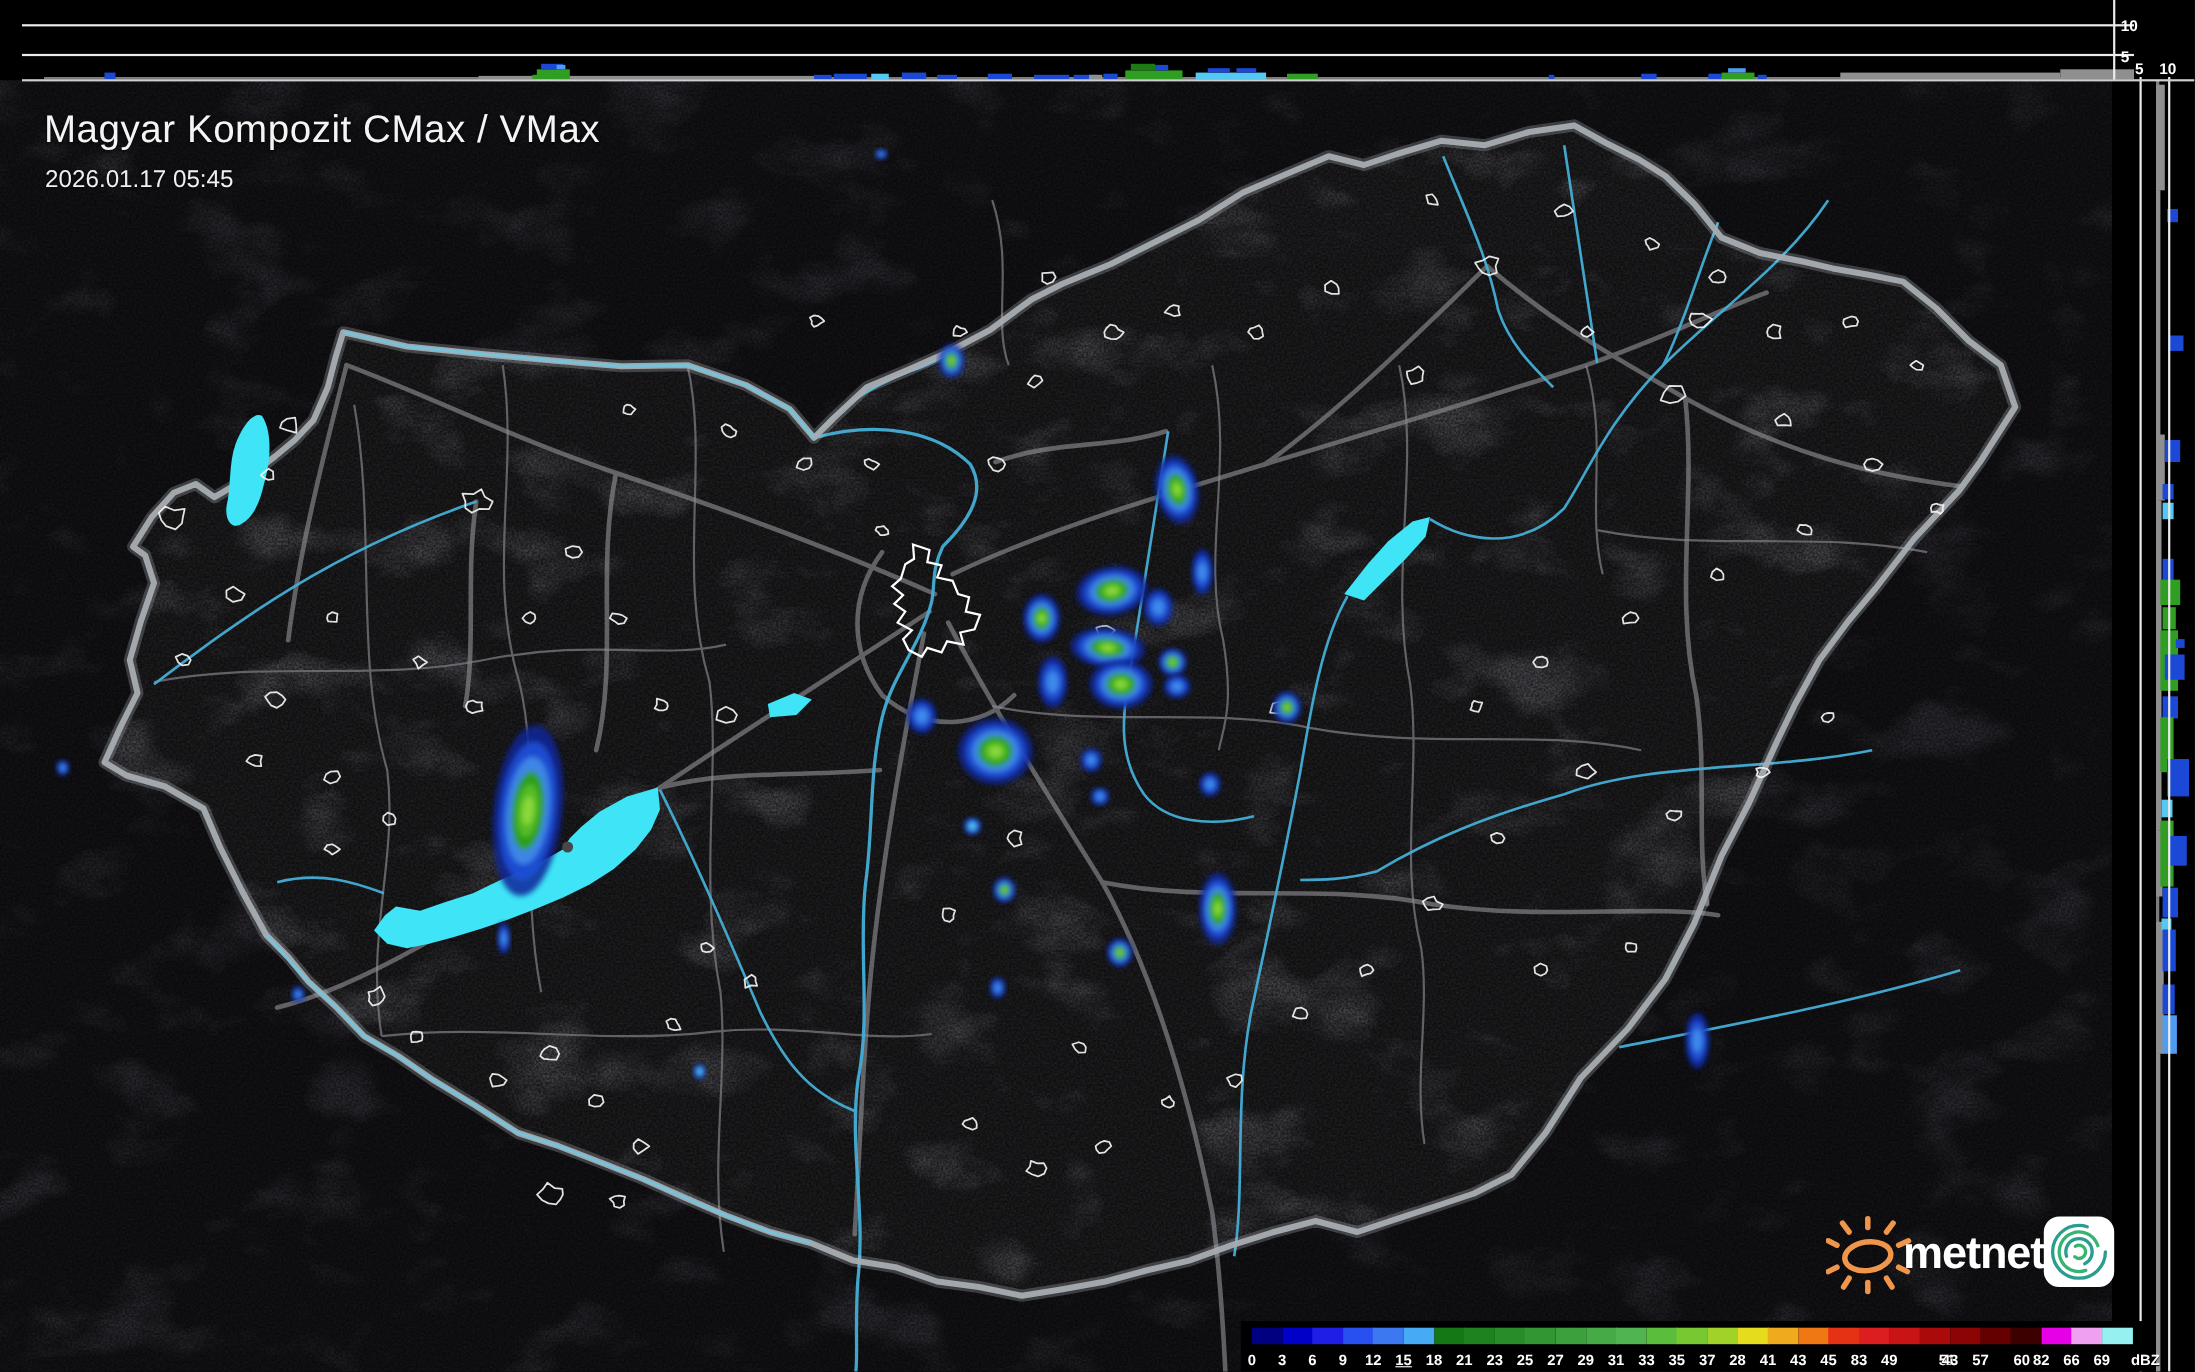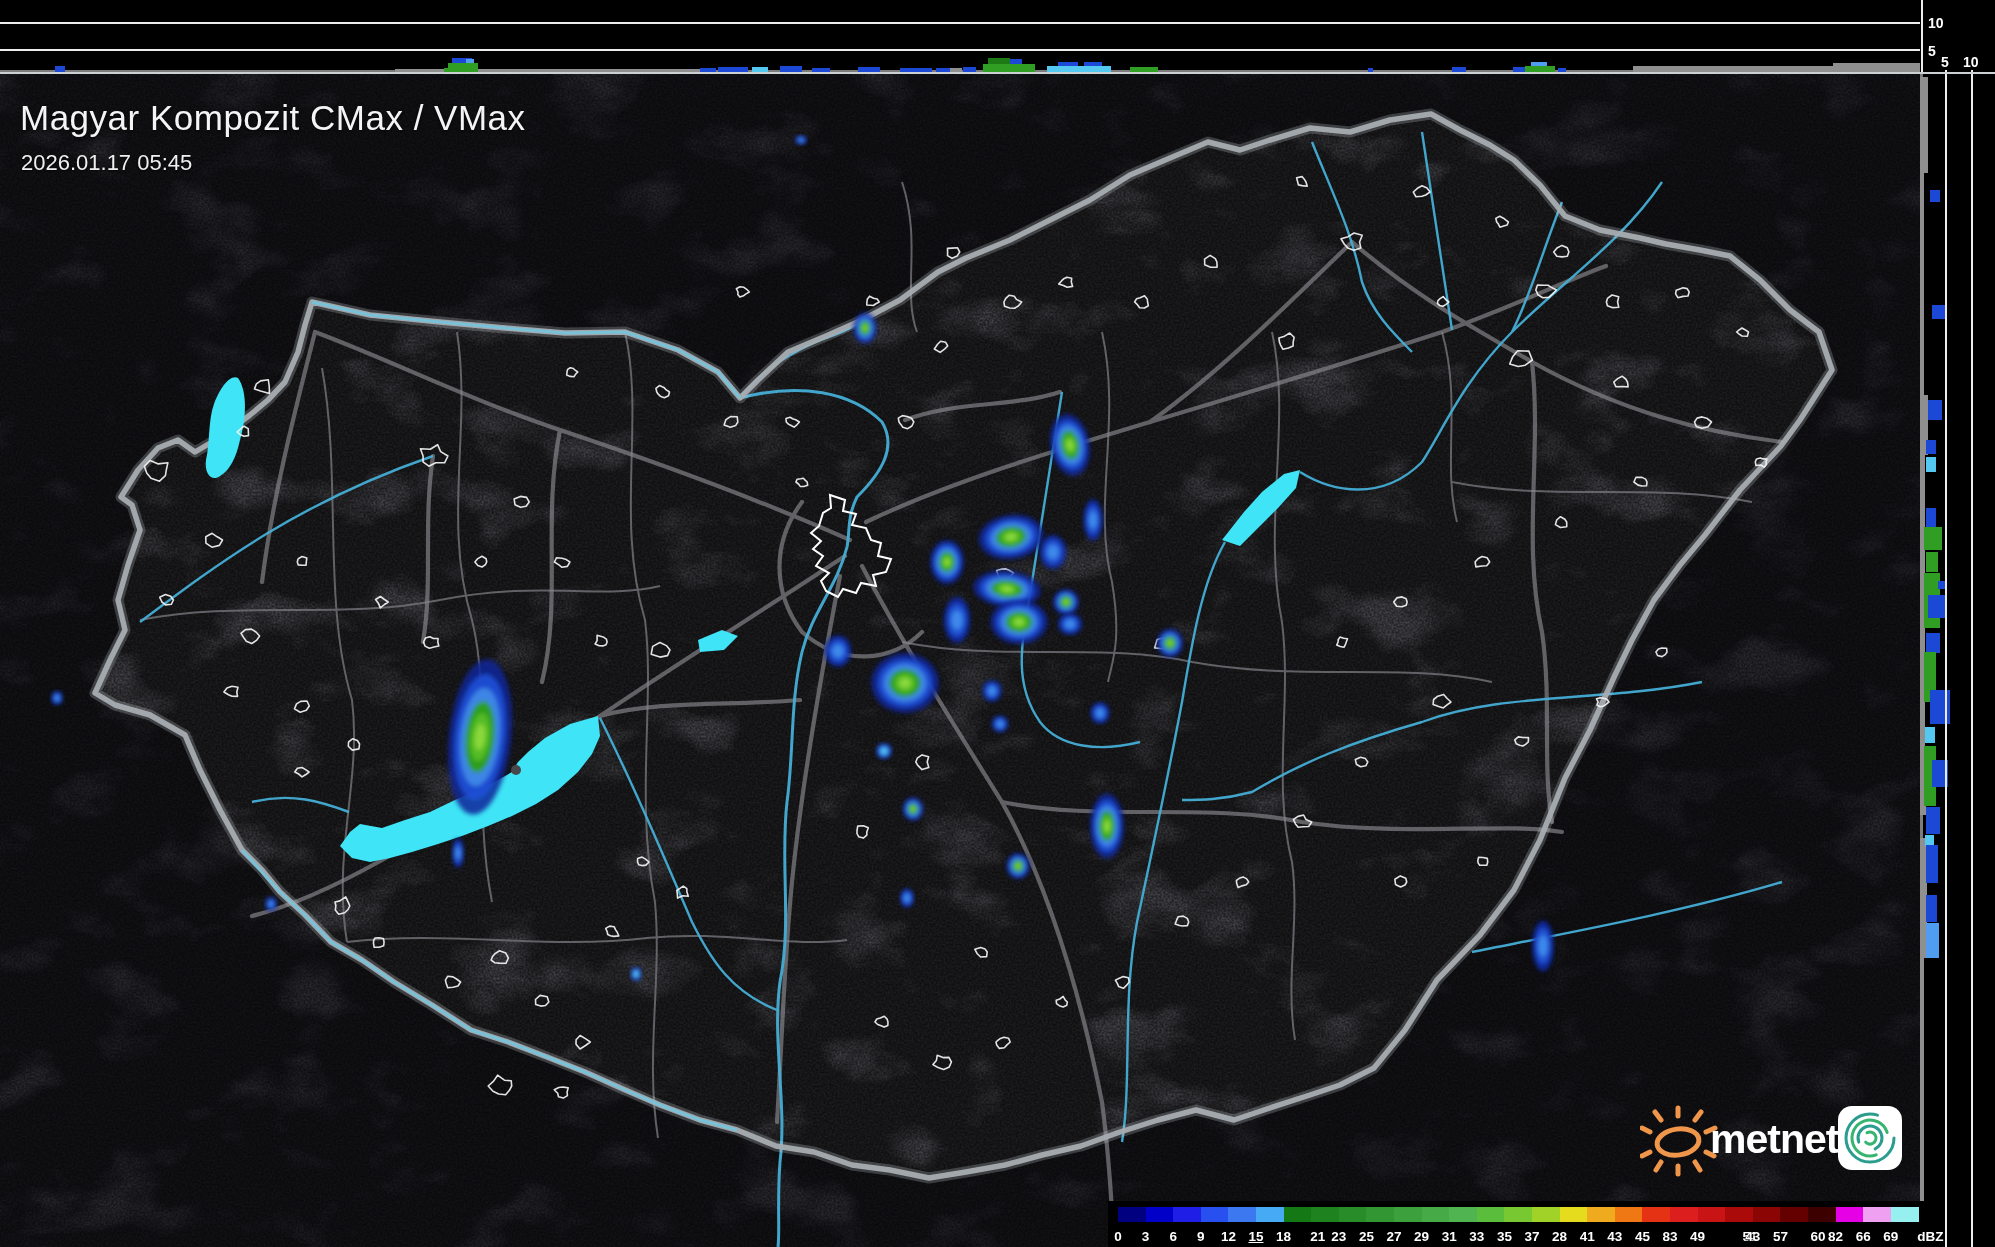--- a/index.html
+++ b/index.html
@@ -1,18 +1,18 @@
 <!DOCTYPE html>
 <html><head>
 <meta charset="utf-8">
 <style>
   html,body{margin:0;padding:0;background:#000;}
   #stage{position:relative;width:1995px;height:1247px;overflow:hidden;background:#000;
          font-family:"Liberation Sans",sans-serif;}
-  .abs{position:absolute;}
+  .abs{position:absolute;margin-left:20px;}
   
   #top-strip{left:0;top:0;width:1920px;height:73px;background:#000;}
   #right-strip{left:1920px;top:0;width:75px;height:1247px;background:#000;}
   .hline{position:absolute;left:0;width:1921px;height:2px;background:#ececec;}
   .vline{position:absolute;width:2px;background:#ececec;}
   .corner-label{position:absolute;color:#fff;font-size:14px;font-weight:bold;line-height:1;}
   .seg{position:absolute;}
   
   #page-title{left:20px;top:98px;color:#f4f4f4;font-size:35px;font-weight:400;
               text-shadow:0 1px 3px rgba(0,0,0,.7);letter-spacing:.5px;}
@@ -500,21 +500,21 @@
         <div class="legend-tick" style="left: 55.2px;">6</div>
         <div class="legend-cell" style="left: 82.8px; width: 28.1px; background: rgb(40, 80, 240);"></div>
         <div class="legend-tick" style="left: 82.8px;">9</div>
         <div class="legend-cell" style="left: 110.4px; width: 28.1px; background: rgb(60, 120, 240);"></div>
         <div class="legend-tick" style="left: 110.4px;">12</div>
         <div class="legend-cell" style="left: 138px; width: 28.1px; background: rgb(70, 170, 245);"></div>
         <div class="legend-tick" style="left: 138px; text-decoration: underline;">15</div>
         <div class="legend-cell" style="left: 165.6px; width: 28.1px; background: rgb(20, 120, 20);"></div>
         <div class="legend-tick" style="left: 165.6px;">18</div>
         <div class="legend-cell" style="left: 193.2px; width: 28.1px; background: rgb(30, 130, 30);"></div>
-        <div class="legend-tick" style="left: 193.2px; text-align: right;">21</div>
+        <div class="legend-tick" style="left: 193.2px;">21</div>
         <div class="legend-cell" style="left: 220.8px; width: 28.1px; background: rgb(40, 140, 40);"></div>
         <div class="legend-tick" style="left: 220.8px;">23</div>
         <div class="legend-cell" style="left: 248.4px; width: 28.1px; background: rgb(50, 150, 50);"></div>
         <div class="legend-tick" style="left: 248.4px;">25</div>
         <div class="legend-cell" style="left: 276px; width: 28.1px; background: rgb(60, 160, 60);"></div>
         <div class="legend-tick" style="left: 276px;">27</div>
         <div class="legend-cell" style="left: 303.6px; width: 28.1px; background: rgb(70, 170, 70);"></div>
         <div class="legend-tick" style="left: 303.6px;">29</div>
         <div class="legend-cell" style="left: 331.2px; width: 28.1px; background: rgb(80, 180, 80);"></div>
         <div class="legend-tick" style="left: 331.2px;">31</div>

